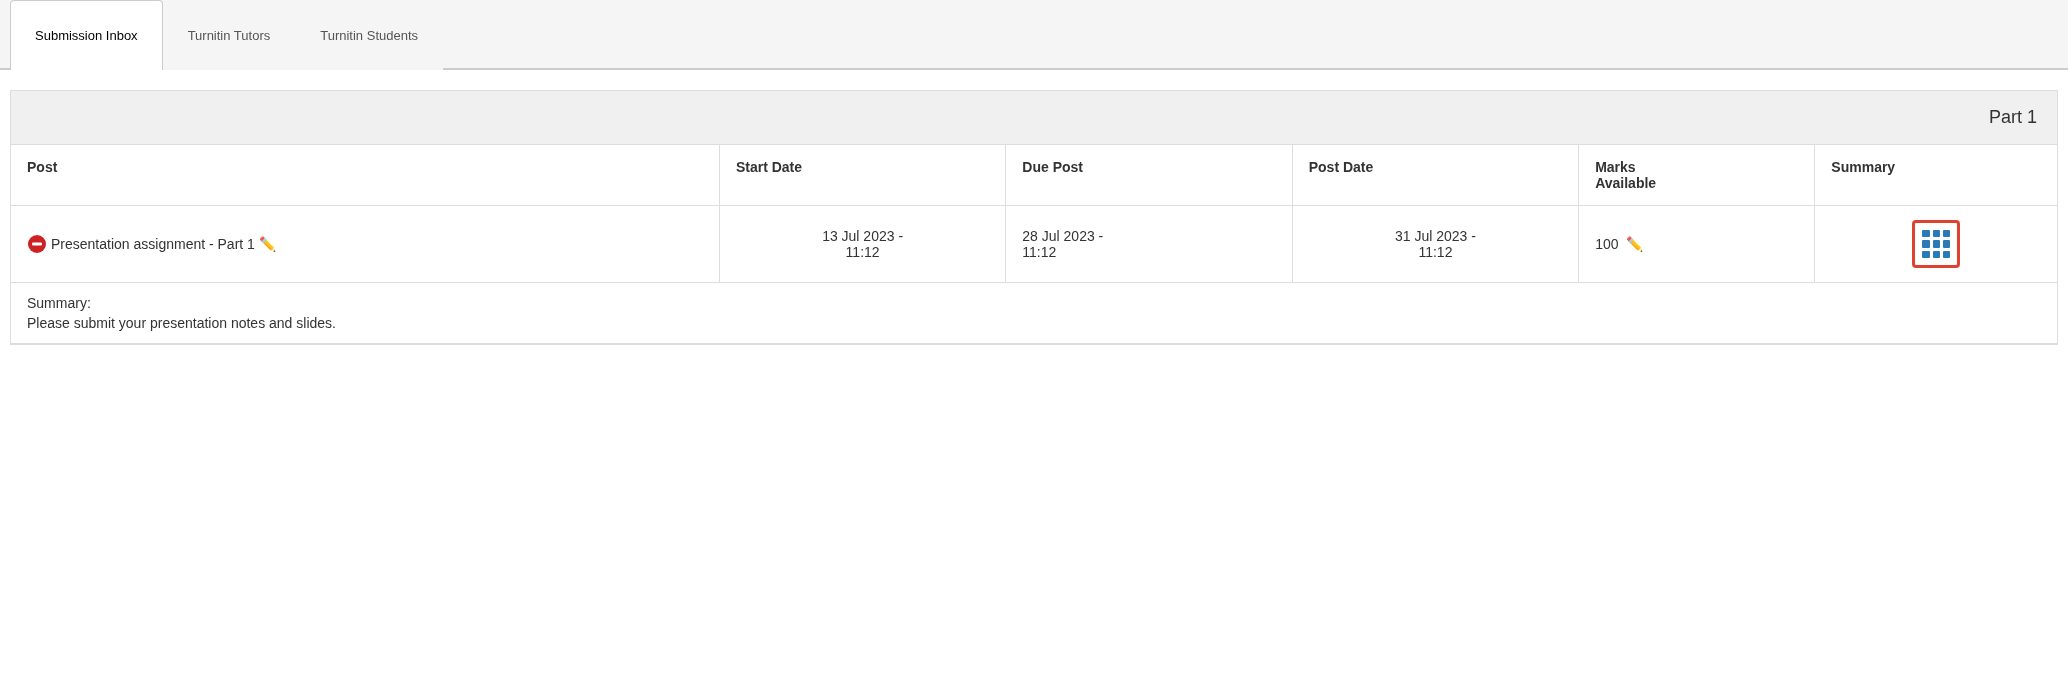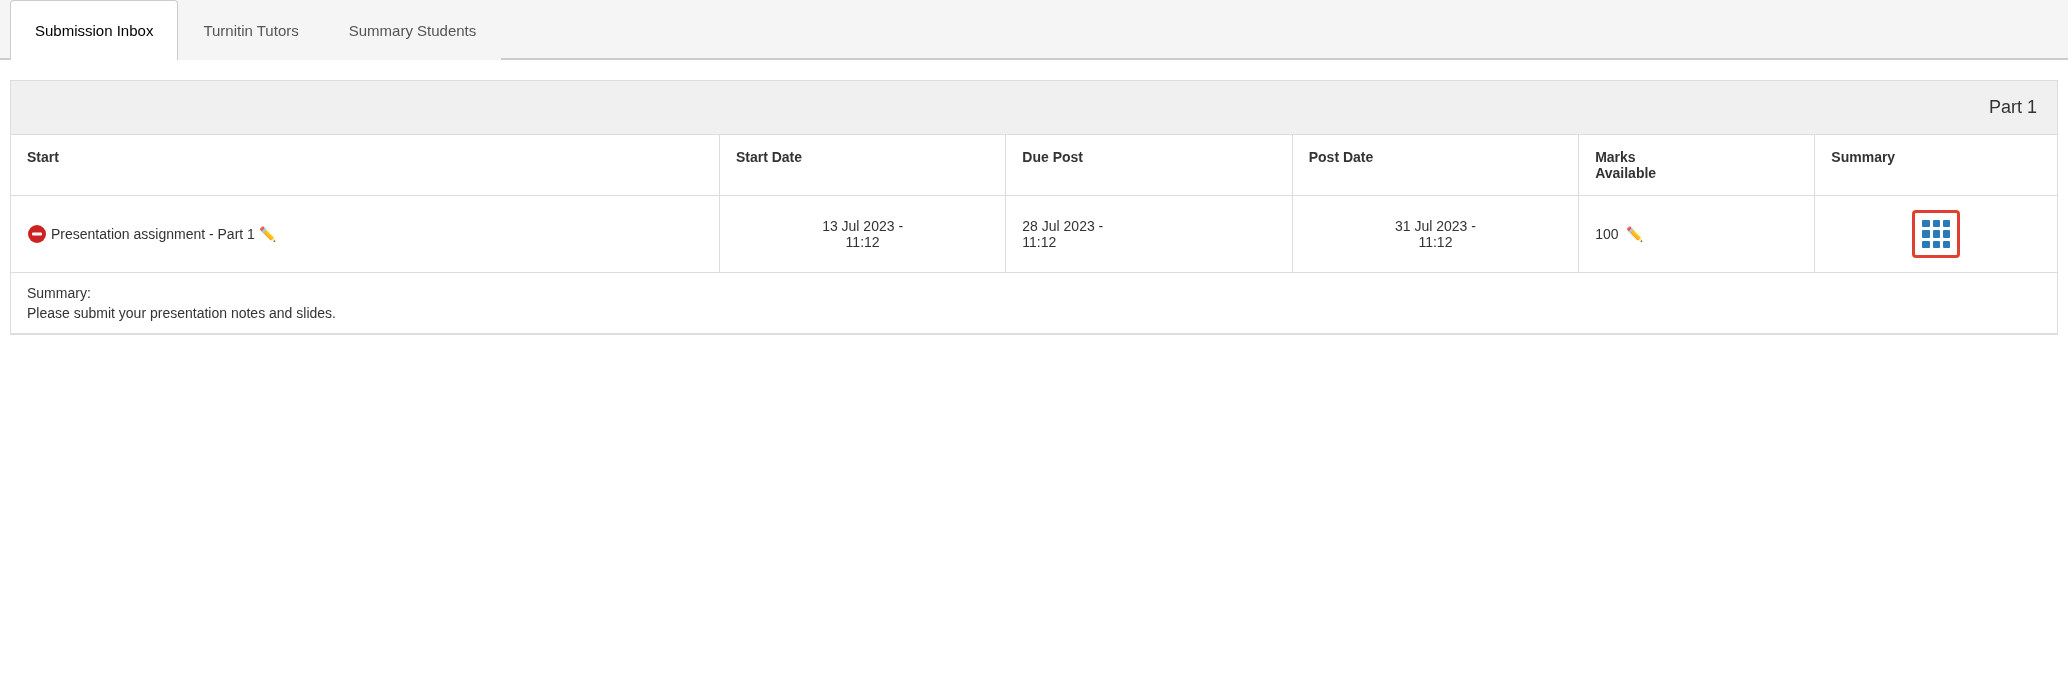--- a/index.html
+++ b/index.html
@@ -17,23 +17,23 @@
 
     .tabs-bar {
       display: flex;
       align-items: flex-end;
       border-bottom: 2px solid #ccc;
       padding: 0 10px;
       background: #f5f5f5;
     }
 
     .tab {
-      padding: 21px 24px;
+      padding: 27px 24px;
       cursor: pointer;
-      font-size: 15px;
+      font-size: 13px;
       color: #555;
       border: 1px solid transparent;
       border-bottom: none;
       margin-bottom: -2px;
       background: #f5f5f5;
       border-radius: 4px 4px 0 0;
     }
 
     .tab.active {
       background: #fff;
@@ -165,33 +165,33 @@
     .title-name {
       font-size: 14px;
     }
   </style>
 </head>
 <body>
 
 <div class="tabs-bar">
   <div class="tab active">Submission Inbox</div>
   <div class="tab">Turnitin Tutors</div>
-  <div class="tab">Summary Students</div>
+  <div class="tab">Turnitin Students</div>
 </div>
 
 <div class="main-content">
   <div class="part-header">
     <span>Part 1</span>
   </div>
 
   <div class="table-container">
     <table>
       <thead>
         <tr>
-          <th>Start</th>
+          <th>Post</th>
           <th>Start Date</th>
           <th>Due Post</th>
           <th>Post Date</th>
           <th style="white-space: pre-line; border-radius: 21px;">Marks
 Available</th>
           <th>Summary</th>
         </tr>
       </thead>
       <tbody>
         <tr>

